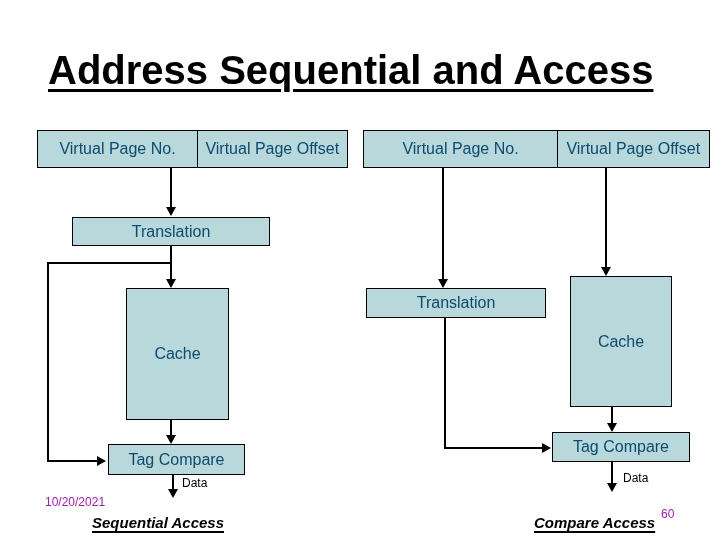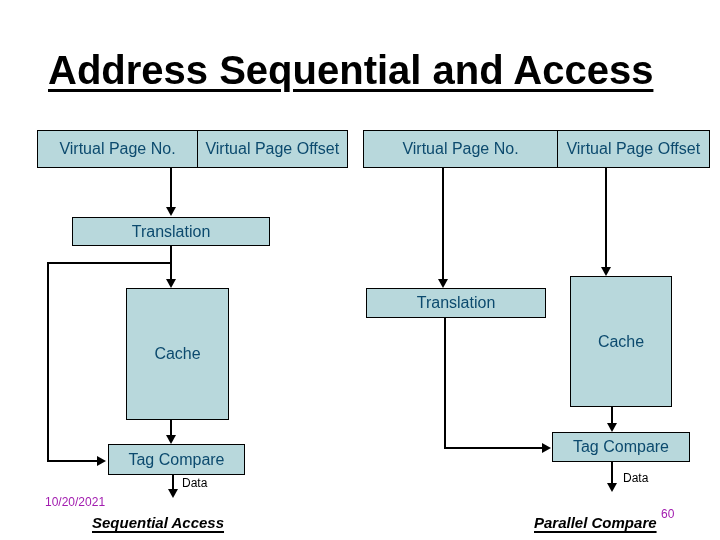--- a/index.html
+++ b/index.html
@@ -115,18 +115,18 @@
   <div class="vline" style="left:611px;top:407px;height:16px;"></div>
   <div class="arrow-down" style="left:607px;top:423px;"></div>
 
   <div class="box" style="left:552px;top:432px;width:138px;height:30px;">Tag Compare</div>
 
   <div class="vline" style="left:611px;top:462px;height:21px;"></div>
   <div class="arrow-down" style="left:607px;top:483px;"></div>
 
   <div class="float-label" style="left:623px;top:472px;">Data</div>
 
-  <div class="caption" style="left:534px;top:515px;">Parallel Compare</div>
+  <div class="caption" style="left:534px;top:515px;">Compare Access</div>
 
   <div class="footer-text" style="left:45px;top:496px;">10/20/2021</div>
   <div class="footer-text" style="left:661px;top:499px;margin-top:9px;">60</div>
 
 </div>
 
 </body></html>

